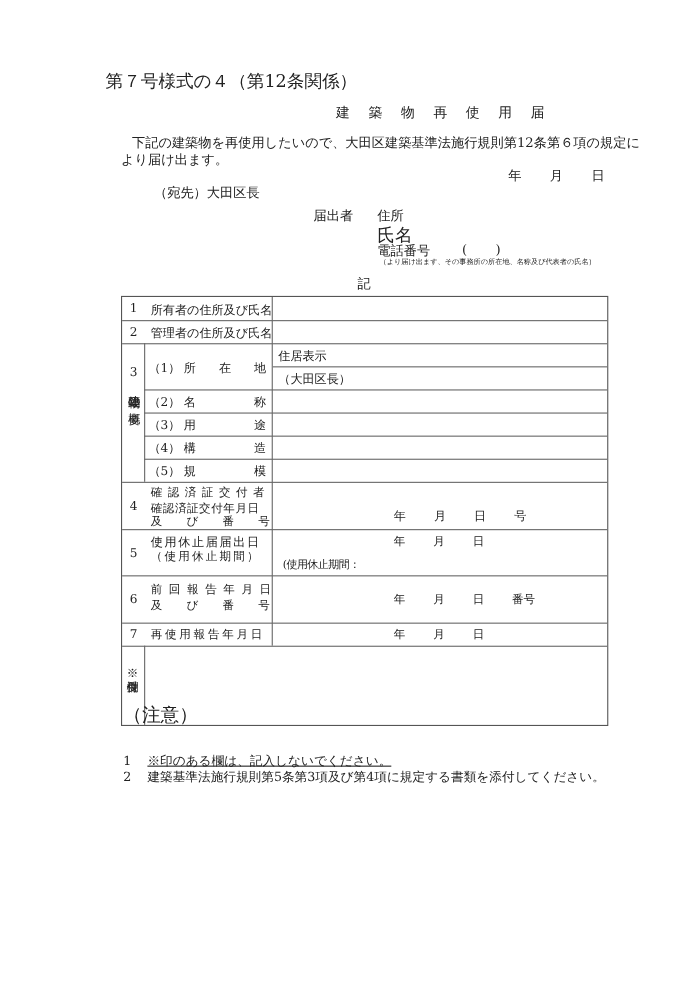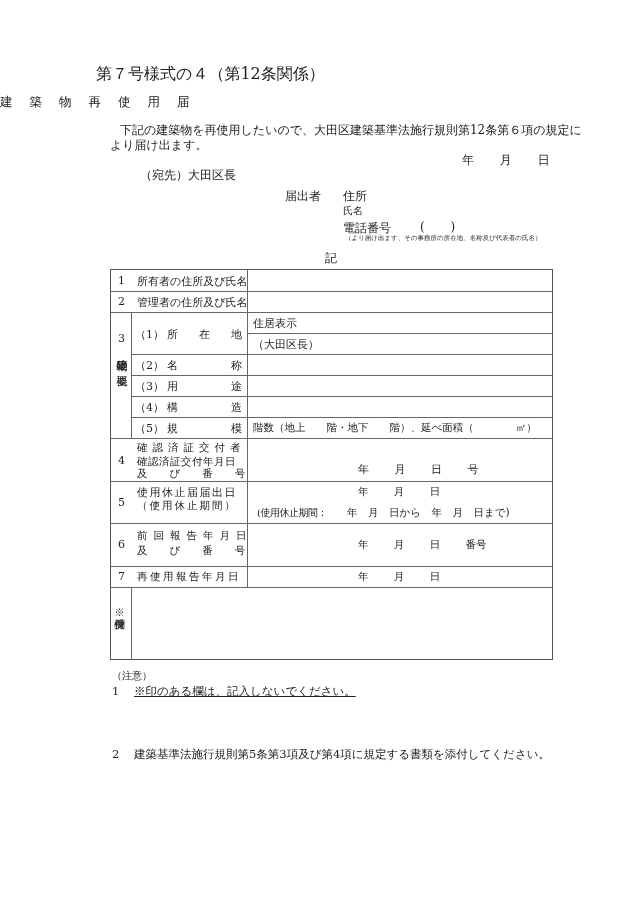--- a/index.html
+++ b/index.html
@@ -1,43 +1,43 @@
 <!DOCTYPE html>
 <html><head>
 <meta charset="utf-8">
 <style>
   html, body { margin:0; padding:0; background:#ffffff; }
   body { width:630px; height:903px; position:relative; overflow:hidden;
          font-family:"DejaVu Serif","Liberation Serif",serif; color:#222; font-size:11.5px; }
   .abs { position:absolute; white-space:nowrap; }
   .form-no { left:96px; top:64px; font-size:16px; }
-  .title { left:0; width:512px; top:94px; text-align:left; font-size:12.5px; letter-spacing:17px; }
+  .title { left:0; width:512px; top:94px; text-align:right; font-size:12.5px; letter-spacing:17px; }
   .intro1 { left:120px; top:122px; font-size:12px; }
   .intro2 { left:110px; top:137px; font-size:12px; }
   .date { left:462px; top:152px; font-size:12px; word-spacing:22px; }
   .addressee { left:140px; top:167px; font-size:12px; }
   .applicant-label { left:285px; top:188px; font-size:12px; }
   .app-addr { left:343px; top:188px; font-size:12px; }
-  .app-name { left:343px; top:204px; font-size:10px; }
+  .app-name { left:343px; top:204px; font-size:16px; }
   .app-tel { left:343px; top:220px; font-size:12px;font-family:Liberation Serif, serif; }
   .app-paren { left:420px; top:220px; font-size:12px; word-spacing:22px; }
   .app-note { left:345px; top:234px; font-size:6.5px; }
   .ki { left:325px; top:250px; font-size:12px; }
 
   .tbl { position:absolute; left:110px; top:269px; width:443px; height:391px;
          border:1.2px solid #555; box-sizing:border-box; }
   .hl { position:absolute; height:0; border-top:1px solid #666; }
   .vl { position:absolute; width:0; border-left:1px solid #666; }
   .cell { position:absolute; font-size:11px; white-space:nowrap; }
   .vert { position:absolute; writing-mode:vertical-rl; font-size:11px; letter-spacing:1px; }
   .just { display:flex; justify-content:space-between; }
 
-  .notes-h { left:112px; top:669px; font-size:10px; }
+  .notes-h { left:112px; top:638px; font-size:17px; }
   .note1 { left:112px; top:684px; font-size:11.5px;text-decoration:underline; }
-  .note2 { left:112px; top:699px; font-size:11.5px;margin-top:48px; }
+  .note2 { left:112px; top:699px; font-size:11.5px; }
   .nn { display:inline-block; width:22px; }
 </style>
 </head>
 <body>
 
 <div class="abs form-no">第７号様式の４（第12条関係）</div>
 <div class="abs title">建築物再使用届</div>
 <div class="abs intro1">下記の建築物を再使用したいので、大田区建築基準法施行規則第12条第６項の規定に</div>
 <div class="abs intro2">より届け出ます。</div>
 <div class="abs date">年 月 日</div>
@@ -109,34 +109,32 @@
     <span>構</span>
     <span>造</span>
   </div>
   <div class="cell" style="left:138px;top:127px;width:300px;height:19px"></div>
 
   <div class="cell" style="left:24px;top:151px">（5）</div>
   <div class="cell just" style="left:56px;top:151px;width:75px">
     <span>規</span>
     <span>模</span>
   </div>
-  <div class="cell" style="left:142px;top:151px;font-size:10.5px">階数（地上　　階・地下　　階）、延べ面積（　　　　㎡）</div>
 
   <div class="cell" style="left:7px;top:184px">4</div>
   <div class="cell" style="left:26px;top:171px;letter-spacing:5px;font-size:10.5px">確認済証交付者</div>
   <div class="cell" style="left:26px;top:185px;letter-spacing:0.5px;font-size:10.5px">確認済証交付年月日</div>
   <div class="cell" style="left:26px;top:197px;letter-spacing:22px;font-size:10.5px">及び番号</div>
   <div class="cell" style="left:247px;top:192px;word-spacing:22px;font-size:11px">年 月 日 号</div>
 
   <div class="cell" style="left:7px;top:226px">5</div>
   <div class="cell" style="left:26px;top:215px;letter-spacing:1.5px;font-size:11px">使用休止届届出日</div>
   <div class="cell" style="left:26px;top:229px;letter-spacing:2px;font-size:10.5px">（使用休止期間）</div>
   <div class="cell" style="left:247px;top:215px;word-spacing:22px;font-size:10.5px">年 月 日</div>
   <div class="cell" style="left:146px;top:236px;font-size:10px;letter-spacing:-0.5px">(使用休止期間：</div>
-  <div class="cell" style="left:236px;top:236px;font-size:10.5px">年　月　日から　年　月　日まで)</div>
 
   <div class="cell" style="left:7px;top:268px">6</div>
   <div class="cell" style="left:26px;top:259px;letter-spacing:6px;font-size:10.5px">前回報告年月日</div>
   <div class="cell" style="left:26px;top:274px;letter-spacing:22px;font-size:10.5px">及び番号</div>
   <div class="cell" style="left:247px;top:268px;word-spacing:22px;font-size:10.5px">年 月 日 番号</div>
 
   <div class="cell" style="left:7px;top:300px">7</div>
   <div class="cell" style="left:26px;top:300px;letter-spacing:2.5px;font-size:10.5px">再使用報告年月日</div>
   <div class="cell" style="left:247px;top:300px;word-spacing:22px;font-size:10.5px">年 月 日</div>
 

